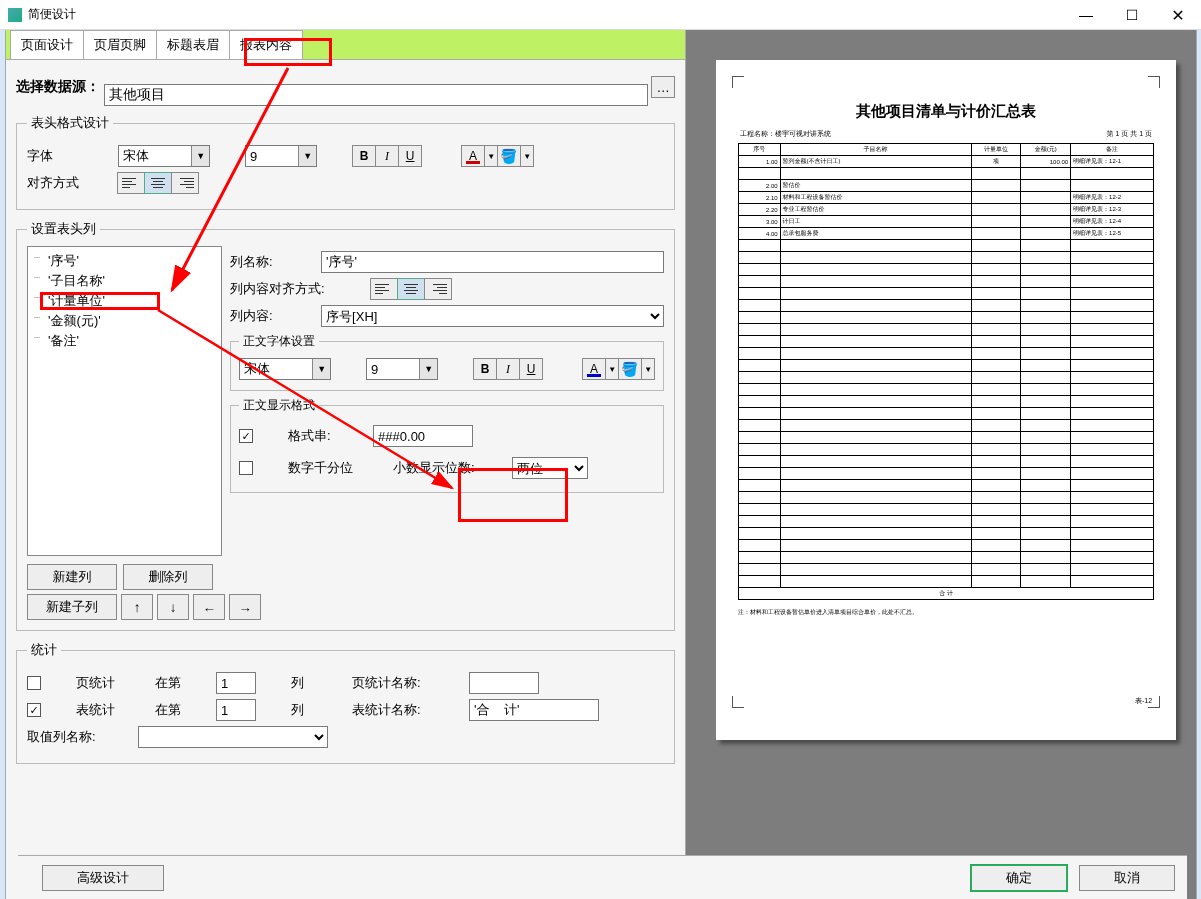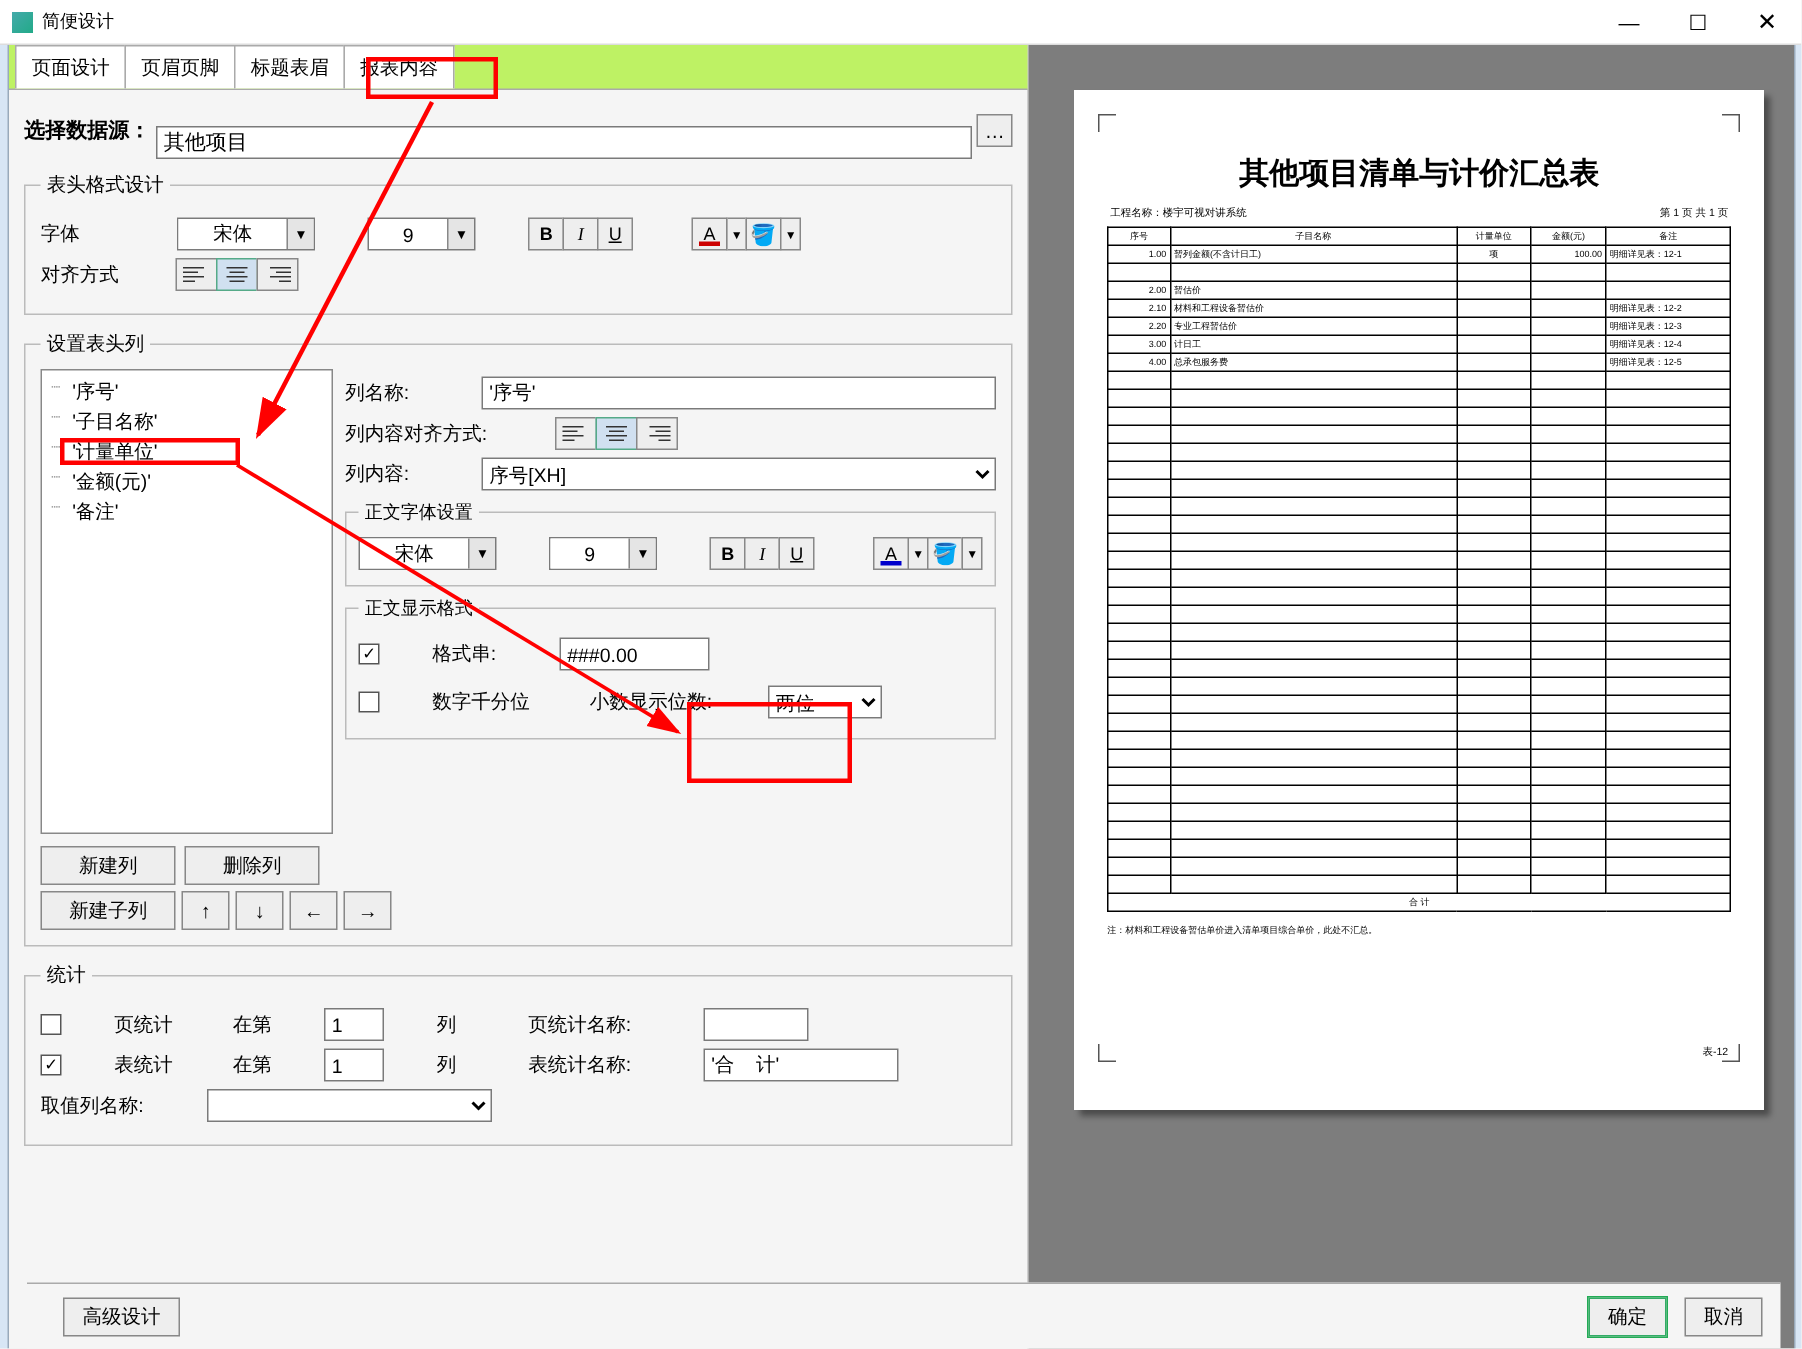--- a/index.html
+++ b/index.html
@@ -36,21 +36,21 @@
 .fieldset { border: 1px solid #bbb; padding: 8px 10px 10px; margin-bottom: 10px; position: relative; }
 .fieldset legend, .fieldset-title { font-size: 13px; color: #000; background: #f5f5f5; padding: 0 4px; position: relative; top: 0; }
 legend { padding: 0 4px; }
 
 .form-row { display: flex; align-items: center; margin: 5px 0; font-size: 13px; gap: 31px; }
 .form-row > label { width: 60px; }
 
 .txt { height: 22px; border: 1px solid #7a7a7a; background: #fff; padding: 0 4px; font-size: 13px; }
 .select { height: 22px; border: 1px solid #7a7a7a; background: #fff; font-size: 13px; }
 .combo { display: inline-flex; border: 1px solid #7a7a7a; height: 22px; background: #fff; }
-.combo input { border: none; outline: none; width: 72px; padding: 0 4px; font-size: 13px; text-align: center; }
+.combo input { border: none; outline: none; width: 72px; padding: 0 4px; font-size: 13px; }
 .combo button { width: 18px; border: none; border-left: 1px solid #888; background: #e5e5e5; cursor: pointer; font-size: 9px; }
 
 .toolbar-btns { display: inline-flex; gap: 0; margin-left: 4px; vertical-align: middle; }
 .tb { width: 24px; height: 22px; border: 1px solid #888; background: #eee; cursor: pointer; display: inline-flex; align-items: center; justify-content: center; font-size: 12px; margin-left: -1px; }
 .tb:first-child { margin-left: 0; }
 .tb-b { font-weight: bold; }
 .tb-i { font-style: italic; font-family: serif;}
 .tb-u { text-decoration: underline; }
 .tb-color { position: relative; }
 .tb-color .underline-bar { position:absolute; bottom:2px; left:4px; right:4px; height:3px; background:#c00; }
@@ -80,32 +80,32 @@
 
 .btn-row { display: flex; margin-top: 8px; }
 .push-btn { height: 26px; padding: 0 12px; border: 1px solid #888; background: #eee; cursor: pointer; font-size: 13px; }
 .arrow-btn { width: 32px; height: 26px; border: 1px solid #888; background: #eee; margin-left: 4px; cursor: pointer; display:flex; align-items:center; justify-content:center; }
 
 .checkbox { width: 14px; height: 14px; border: 1px solid #555; display: inline-flex; align-items: center; justify-content: center; margin-right: 4px; background: #fff; cursor: pointer; font-size: 11px; line-height: 1; }
 
 
 .footer-bar { height: 44px; border-top: 1px solid #aaa; background: #f5f5f5; display: flex; align-items: center; padding: 0 12px; }
 .footer-bar .spacer { flex: 1; }
-.footer-btn { height: 26px; padding: 0 12px; border: 1px solid #888; background: #eee; cursor: pointer; font-size: 13px; margin-left: 12px; }
+.footer-btn { height: 26px; padding: 0 34px; border: 1px solid #888; background: #eee; cursor: pointer; font-size: 13px; margin-left: 12px; }
 .footer-btn.primary { border: 1px solid #3a6; outline: 1px solid #2a5; }
 
 
 .preview-pane { flex: 1; background: #7d7d7d; display: flex; align-items: flex-start; justify-content: center; padding: 30px 20px 30px 30px; }
 .paper { width: 460px; height: 680px; background: #fff; box-shadow: 4px 4px 4px rgba(0,0,0,0.4); position: relative; padding: 24px 22px; }
 .corner { position: absolute; width: 12px; height: 12px; border-color: #555; }
 .c-tl { top: 16px; left: 16px; border-top: 1px solid #555; border-left: 1px solid #555; }
 .c-tr { top: 16px; right: 16px; border-top: 1px solid #555; border-right: 1px solid #555; }
 .c-bl { bottom: 32px; left: 16px; border-bottom: 1px solid #555; border-left: 1px solid #555; }
 .c-br { bottom: 32px; right: 16px; border-bottom: 1px solid #555; border-right: 1px solid #555; }
-.paper-title { text-align: center; font-weight: bold; font-size: 20px; margin: 18px 0 8px; }
+.paper-title { text-align: center; font-weight: bold; font-size: 15px; margin: 18px 0 8px; }
 .paper-sub { display: flex; justify-content: space-between; font-size: 7px; margin-bottom: 4px; padding: 0 2px; }
 .tbl { border-collapse: collapse; width: 100%; font-size: 6px; table-layout: fixed; }
 .tbl th, .tbl td { border: 1px solid #000; padding: 1px 2px; height: 12px; overflow: hidden; white-space: nowrap; }
 .tbl th { font-weight: normal; text-align: center; }
 .tbl td.r { text-align: right; }
 .tbl td.c { text-align: center; }
 .tbl-foot { height: 14px; text-align: center; }
 .paper-note { font-size: 6px; margin-top: 8px; }
 .page-no { position: absolute; bottom: 34px; right: 24px; font-size: 7px; }
 

